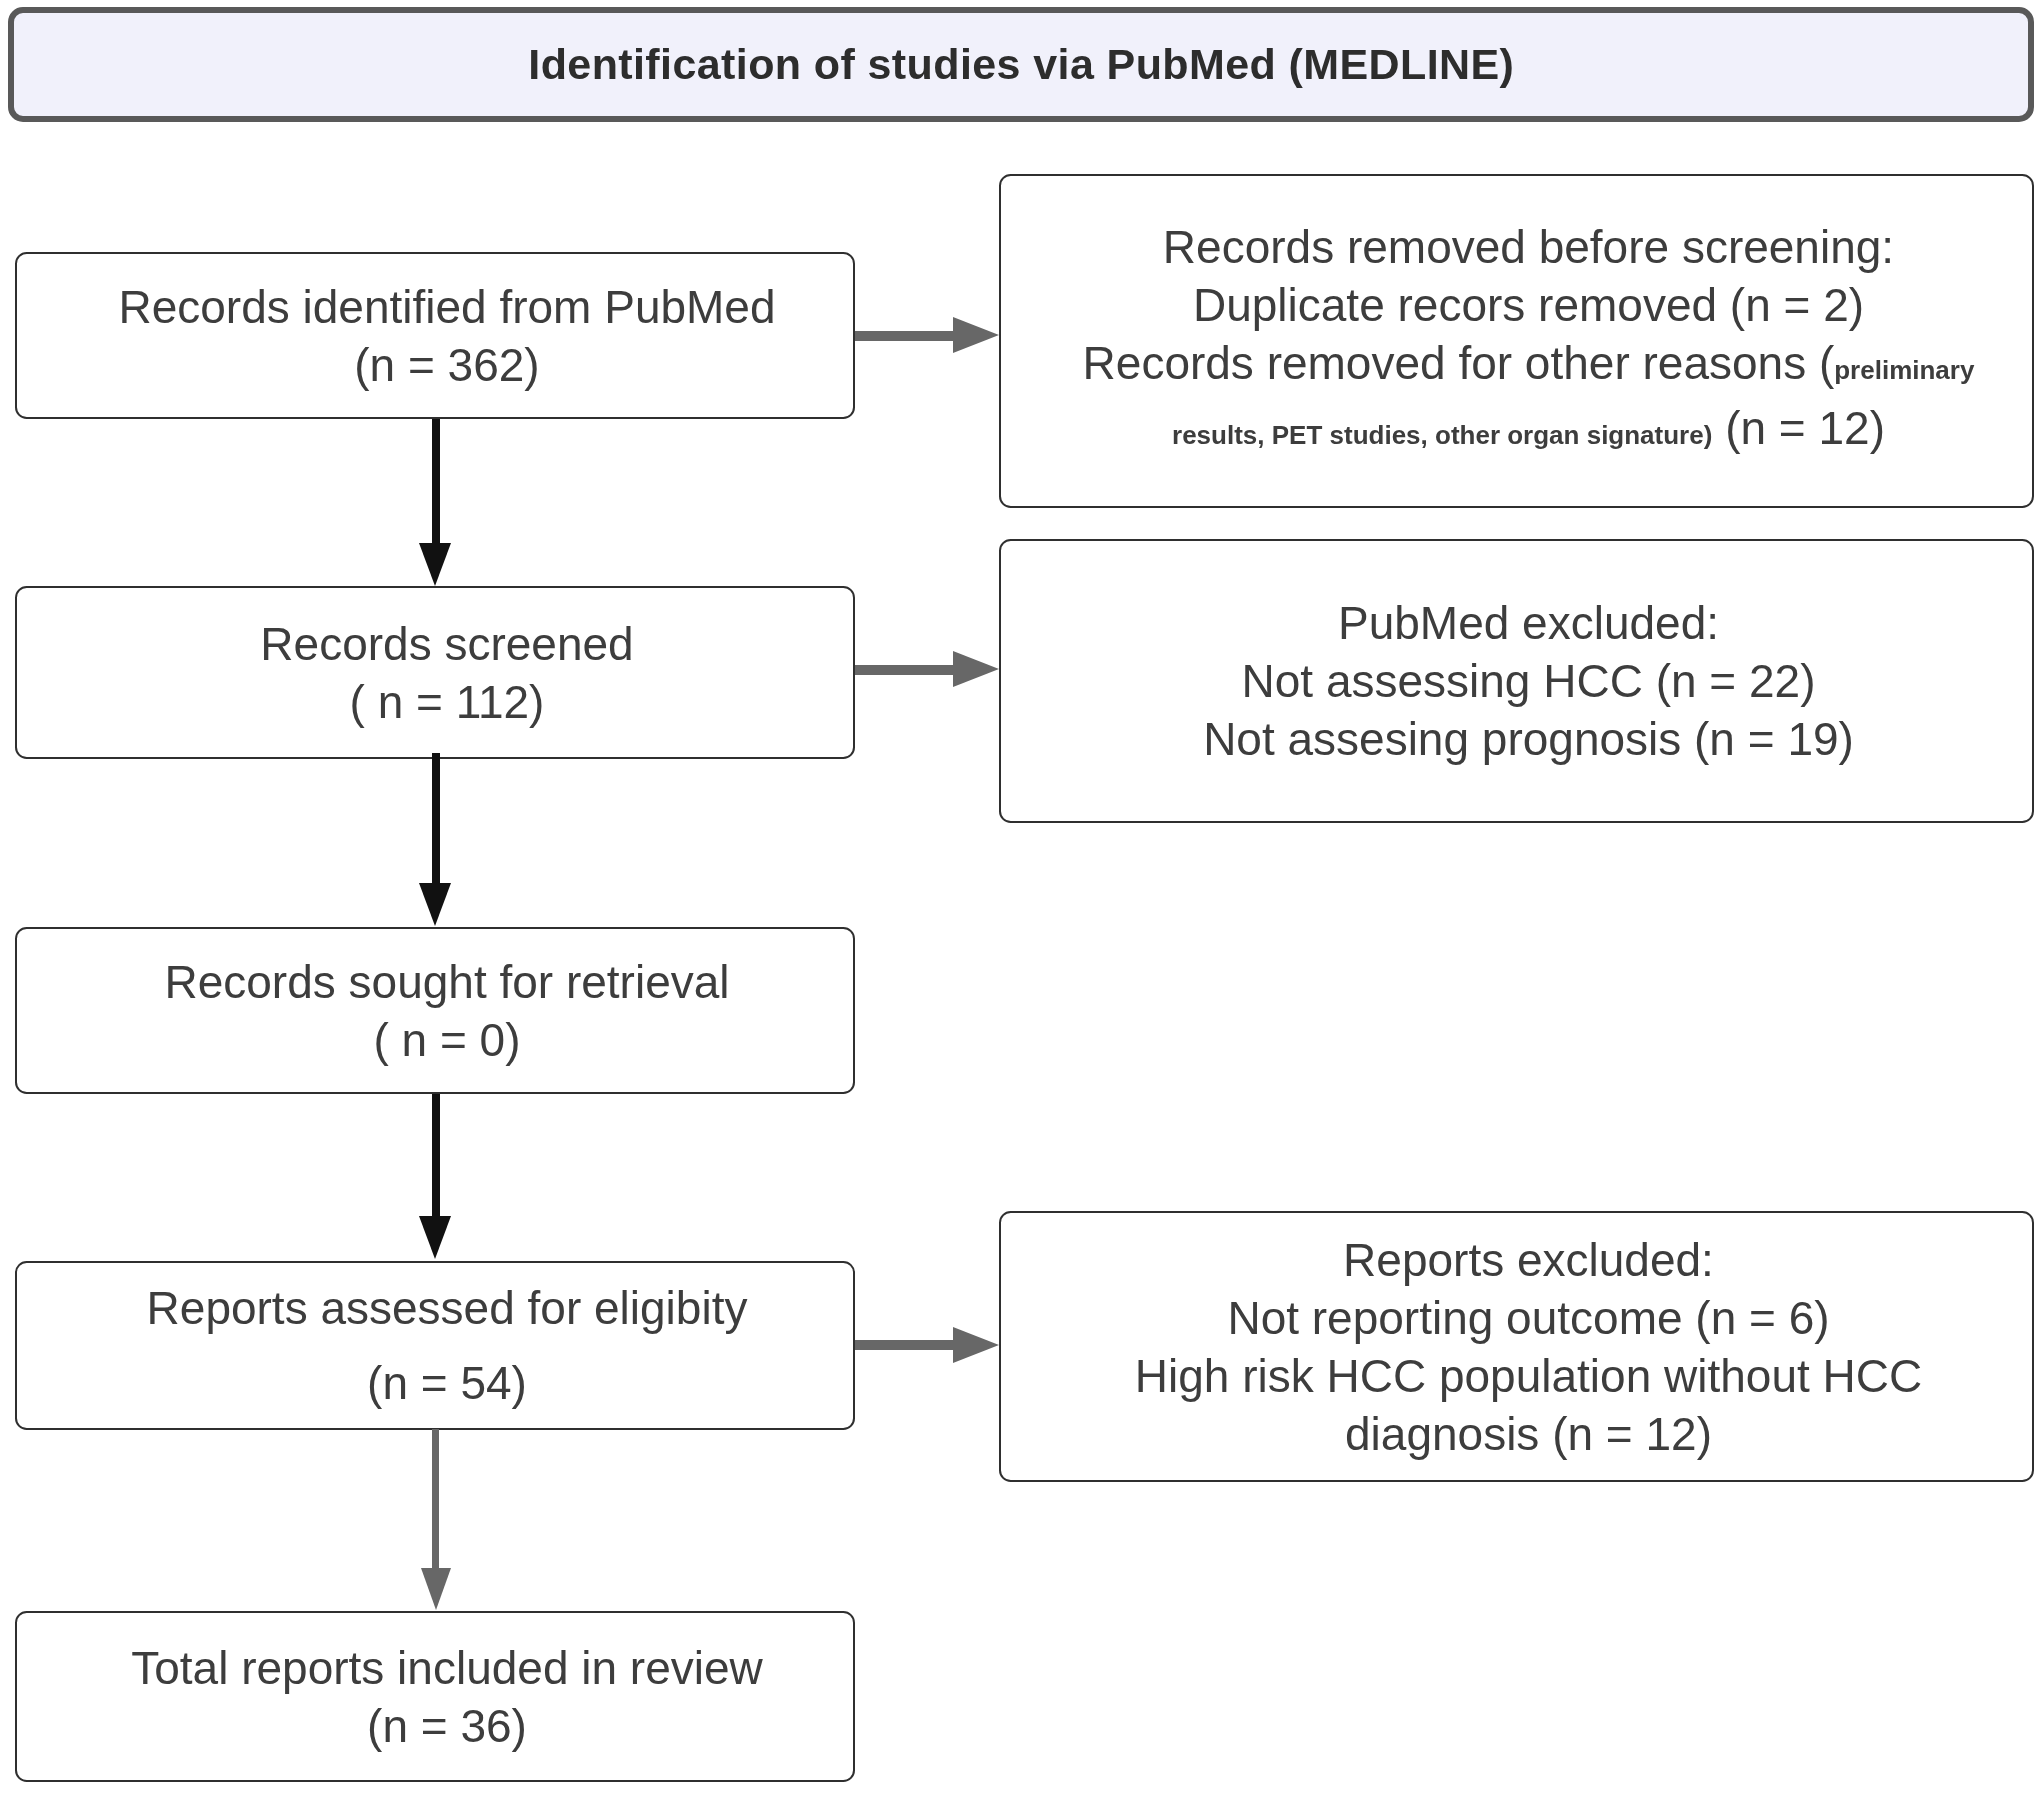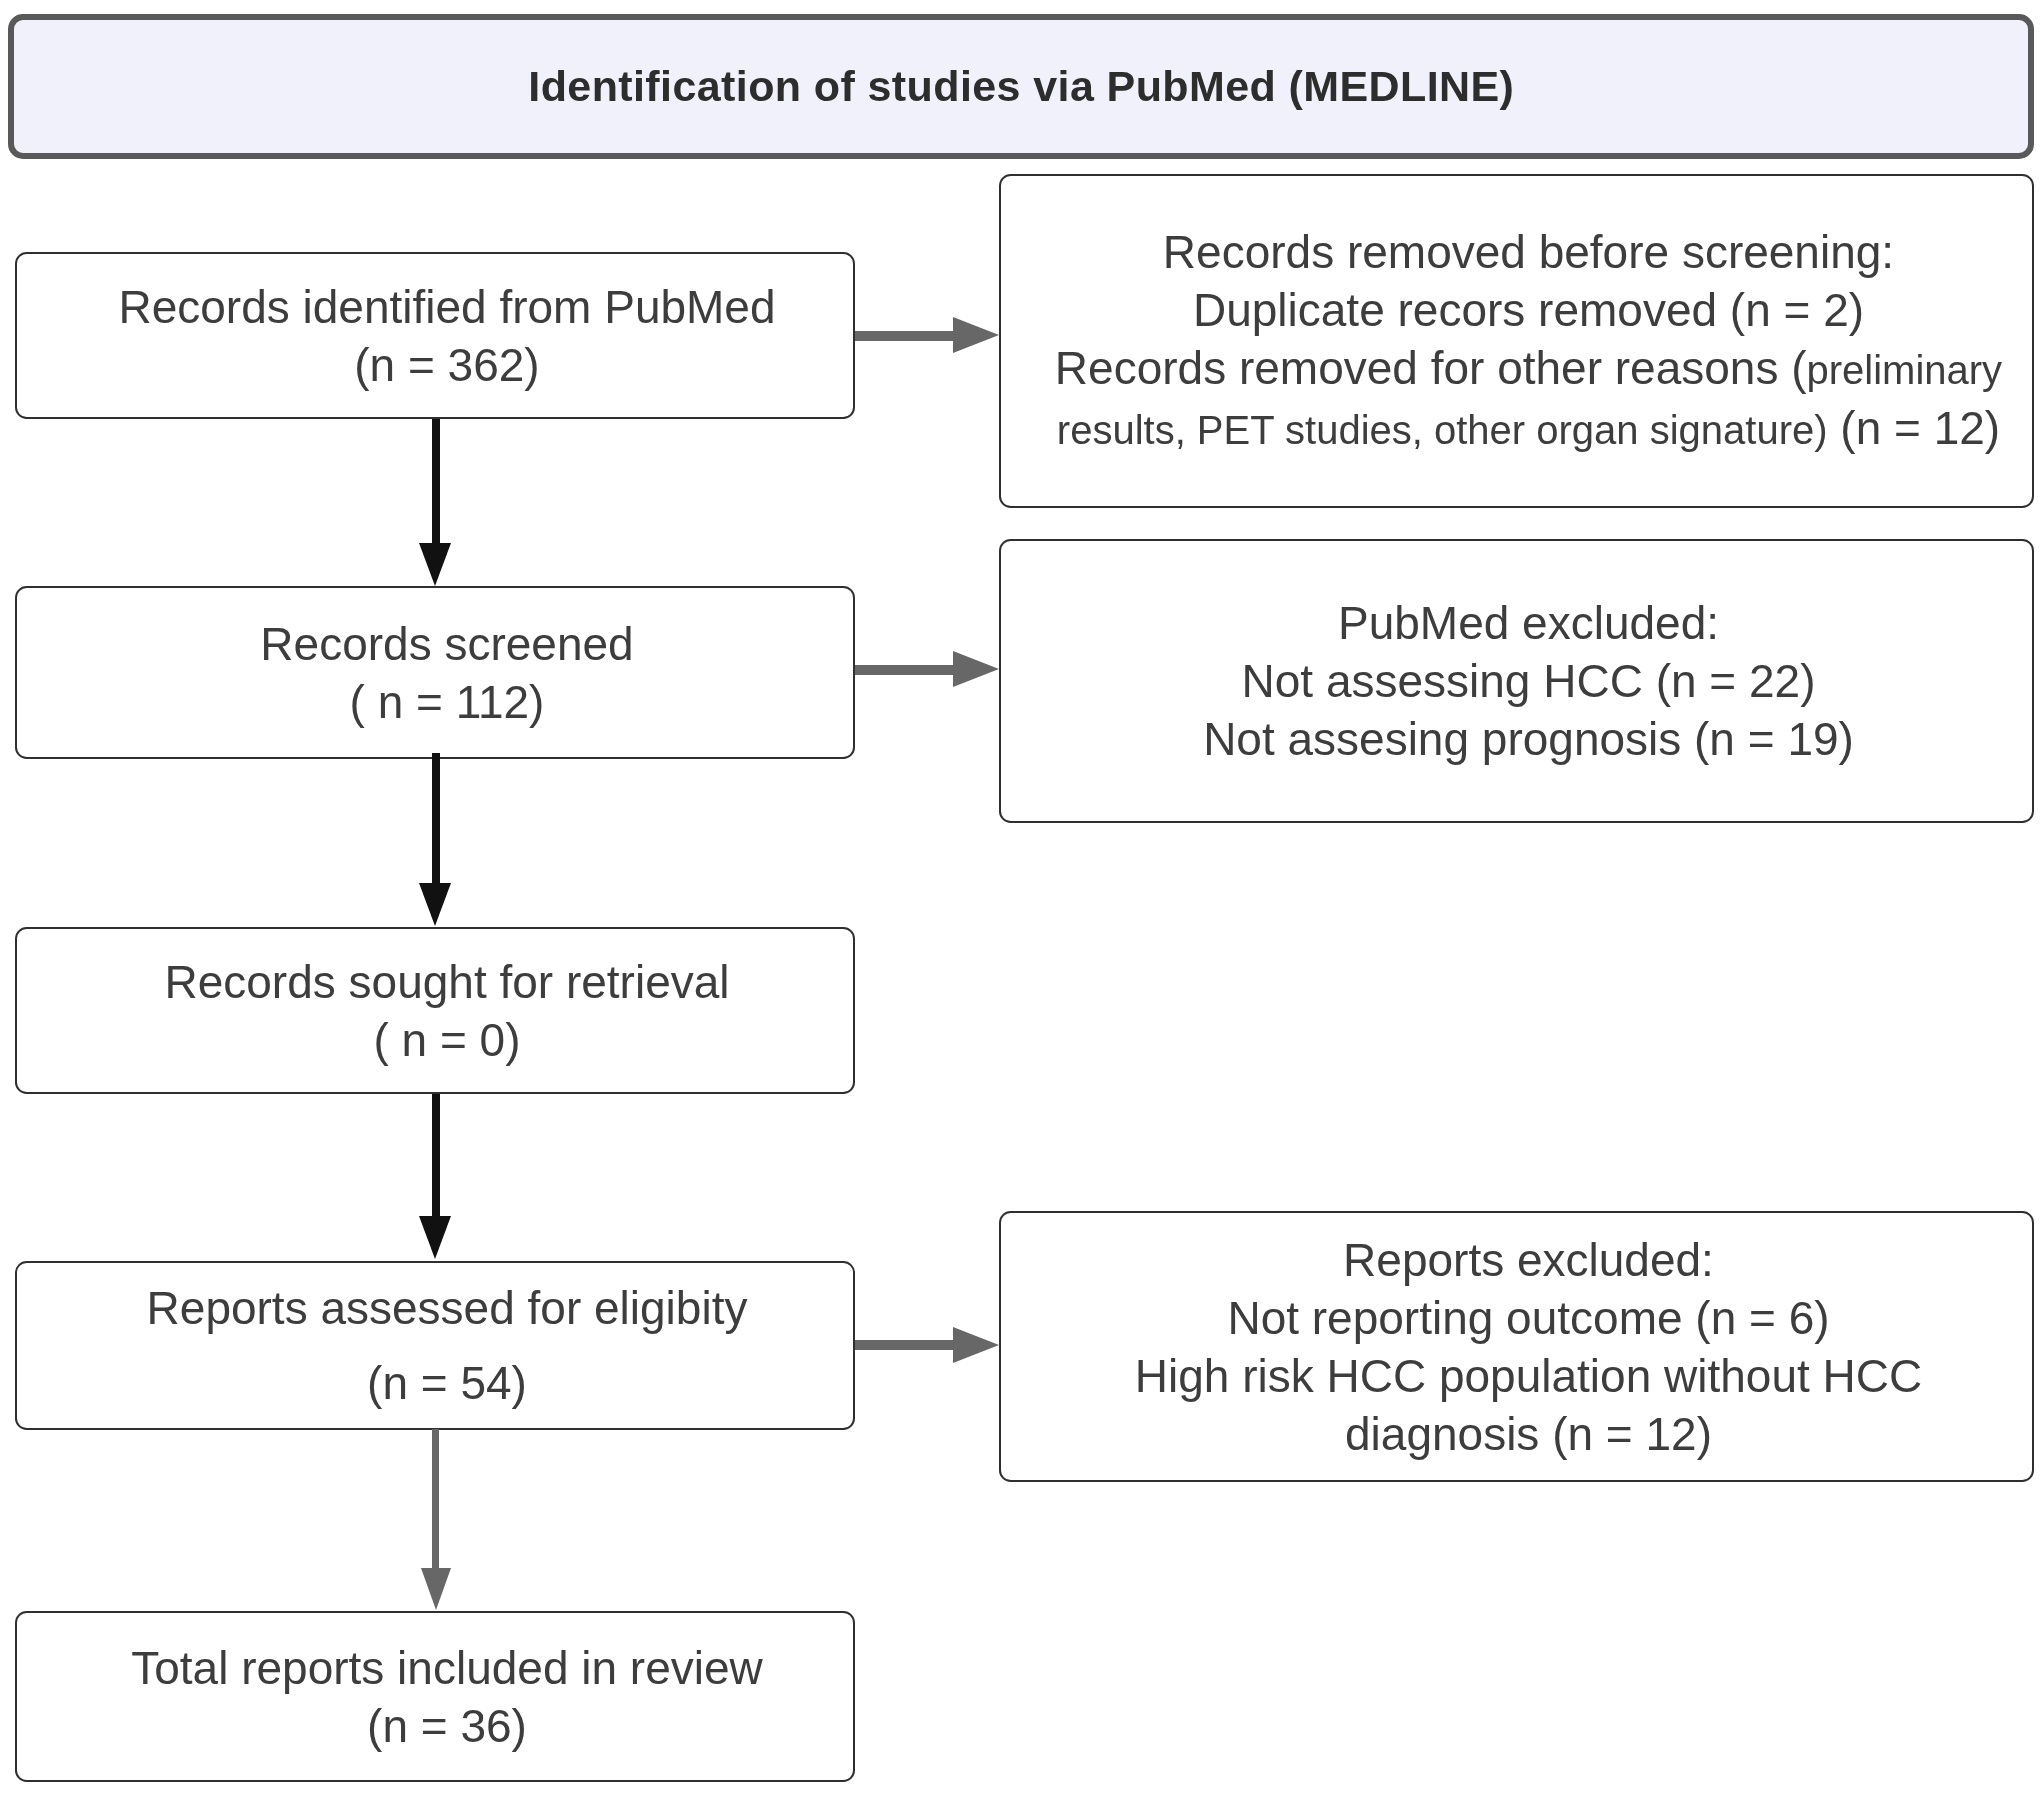--- a/index.html
+++ b/index.html
@@ -6,21 +6,21 @@
   #canvas{
     position:relative;
     width:2043px;height:1795px;
     background:#ffffff;
     font-family:"Liberation Sans","DejaVu Sans",sans-serif;
     color:#3d3d3d;
     overflow:hidden;
   }
   
   .header{
-    position:absolute;left:8.3px;top:14px;width:2026px;height:145px;
+    position:absolute;left:8.3px;top:7px;width:2026px;height:115px;
     box-sizing:border-box;
     background:#f1f1fb;
     border:6.7px solid #595959;
     border-radius:15px;
     display:flex;align-items:center;justify-content:center;
   }
   .header .title{
     font-size:43px;font-weight:bold;color:#2d2d2d;letter-spacing:0.4px;
   }
   
@@ -36,21 +36,21 @@
   .leftcol{left:15px;width:840px;}
   .rightcol{left:999px;width:1035px;}
   #box-l1{top:252px;height:167px;}
   #box-l2{top:586px;height:173px;}
   #box-l3{top:927px;height:167px;}
   #box-l4{top:1261px;height:169px;gap:17px;}
   #box-l5{top:1611px;height:171px;}
   #box-r1{top:174px;height:334px;}
   #box-r2{top:539px;height:284px;}
   #box-r3{top:1211px;height:271px;}
-  .small{font-size:40px;}
+  .small{font-size:26px;font-weight:bold;}
   
   .v-shaft{position:absolute;left:432px;width:7.5px;background:#111111;}
   .v-head{position:absolute;left:419px;width:0;height:0;
     border-left:16px solid transparent;border-right:16px solid transparent;
     border-top:43px solid #111111;}
   .v-shaft.gray{background:#676767;left:432px;width:6.7px;}
   .v-head.gray{border-left:15px solid transparent;border-right:15px solid transparent;
     border-top:42px solid #676767;left:421px;}
   #a1-shaft{top:419px;height:125px;} #a1-head{top:543px;}
   #a2-shaft{top:753px;height:132px;} #a2-head{top:883px;}

